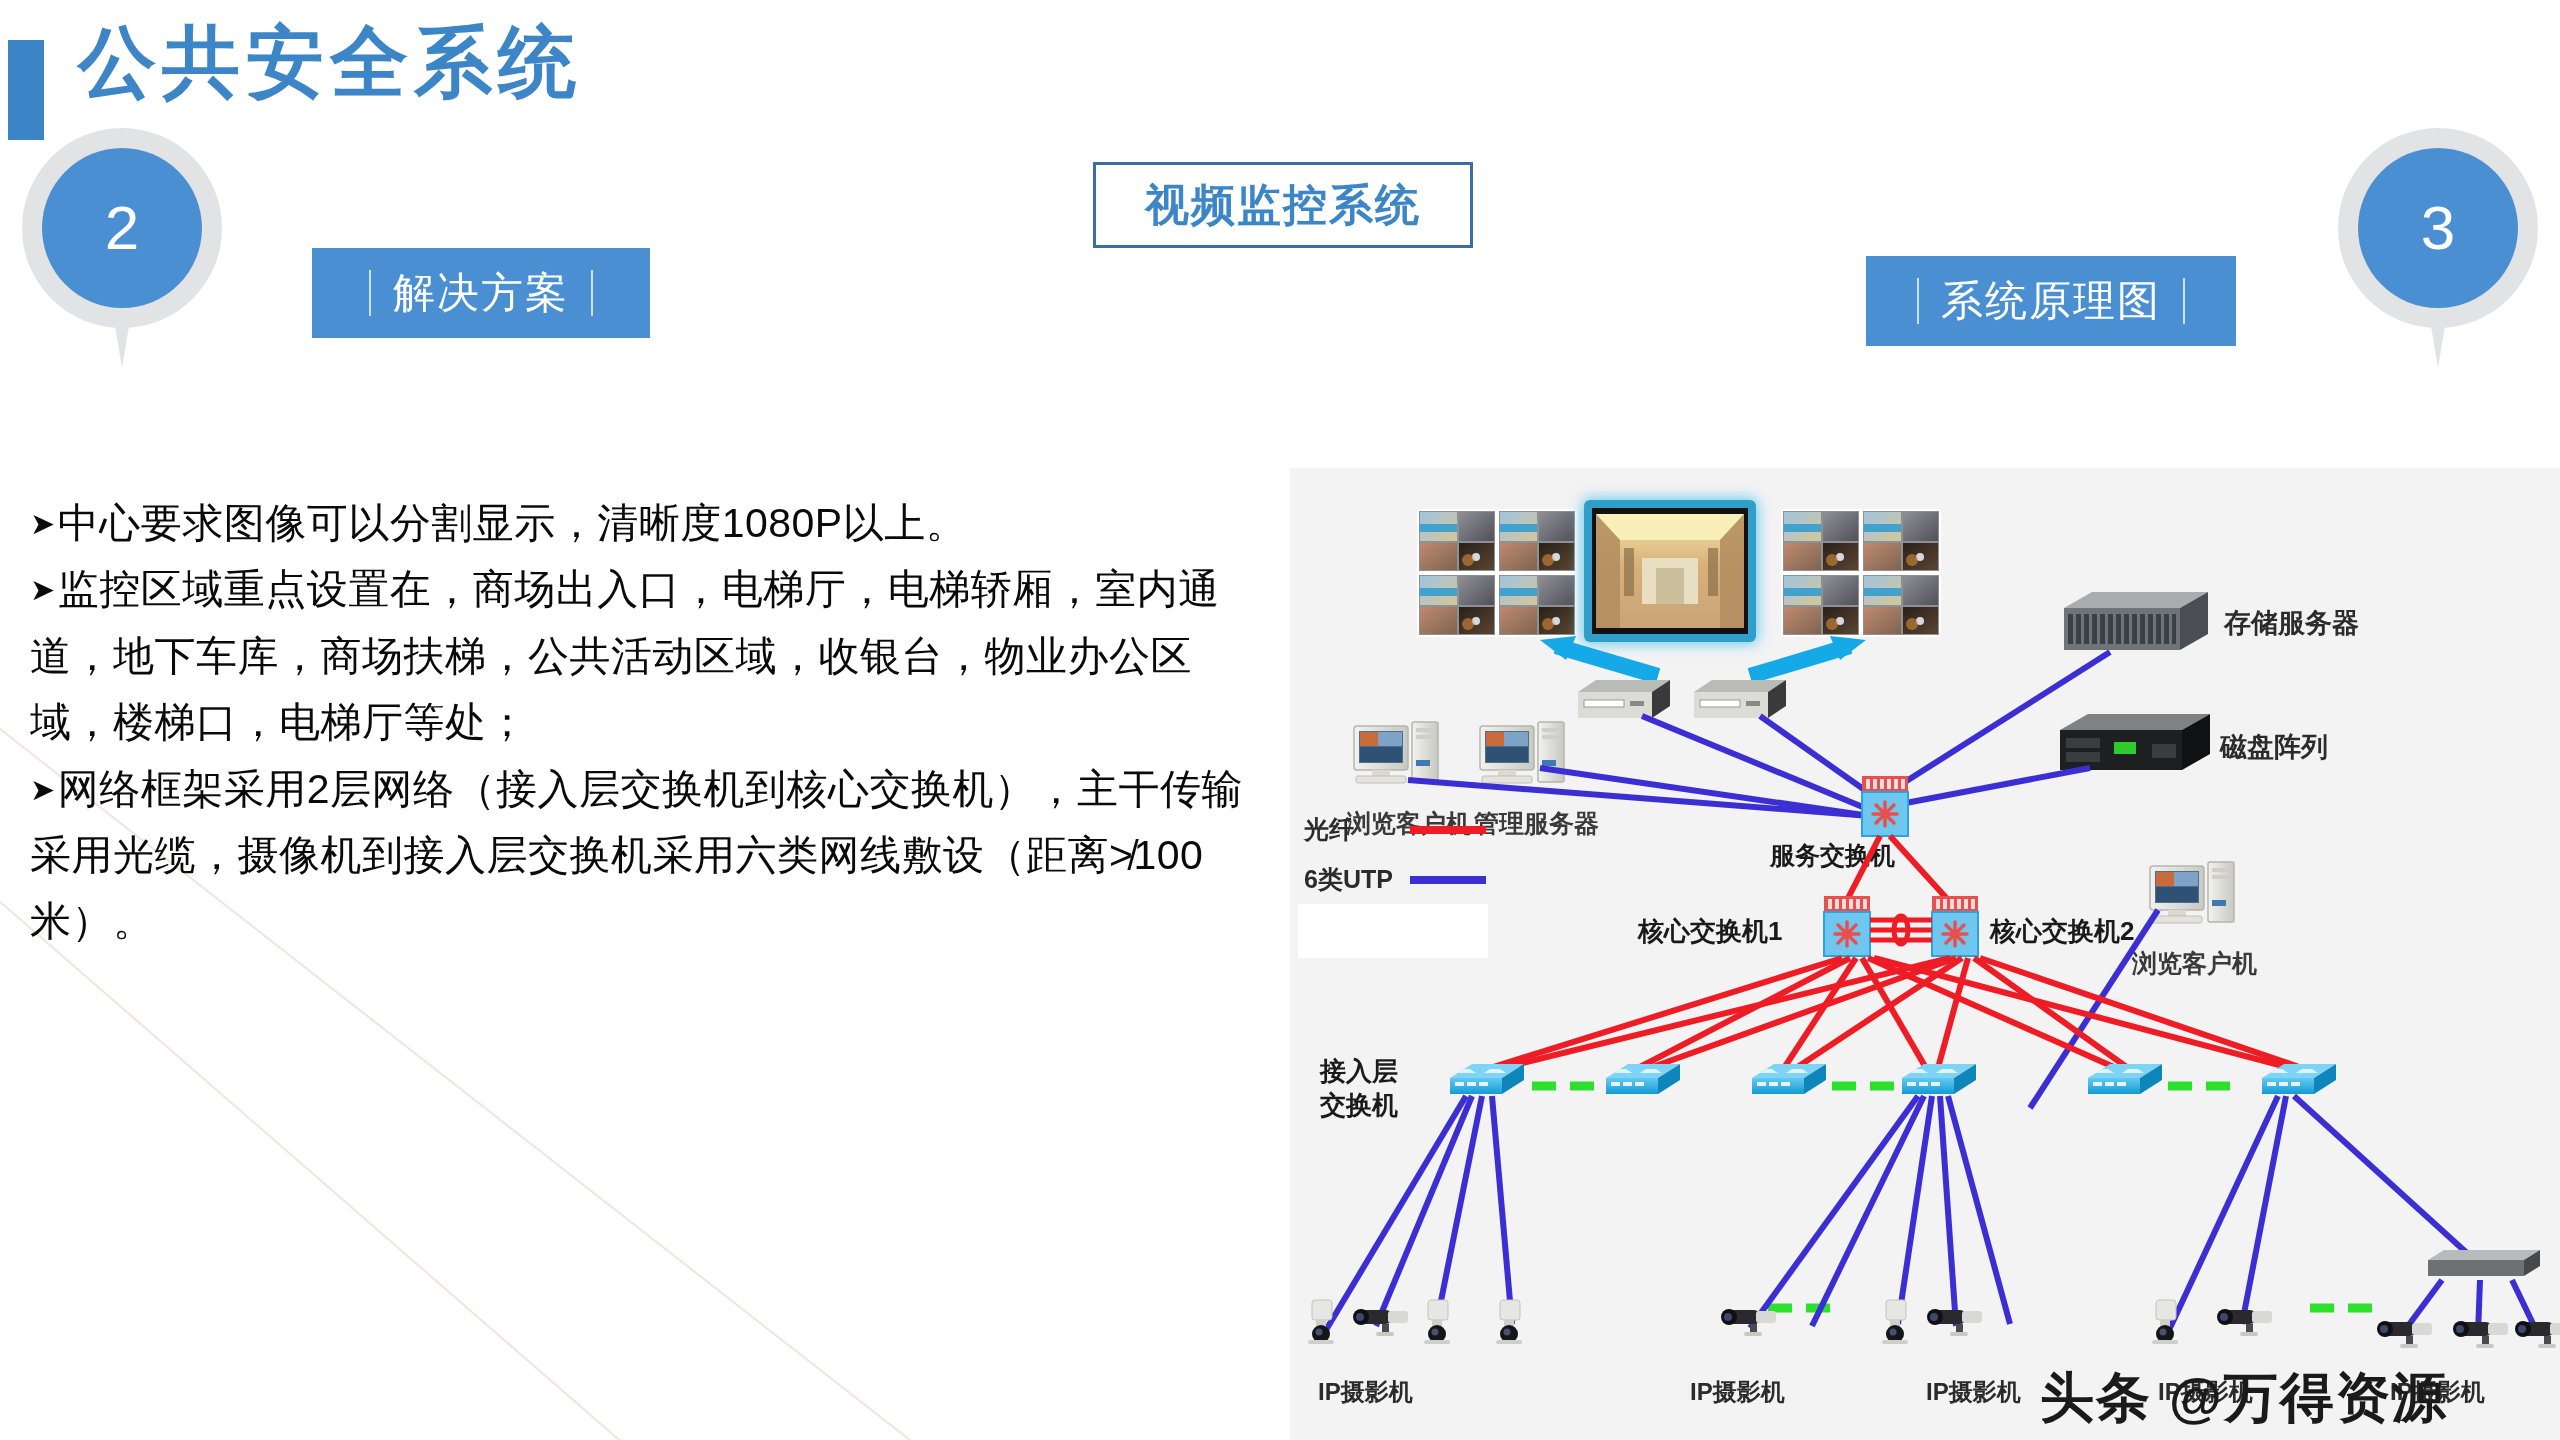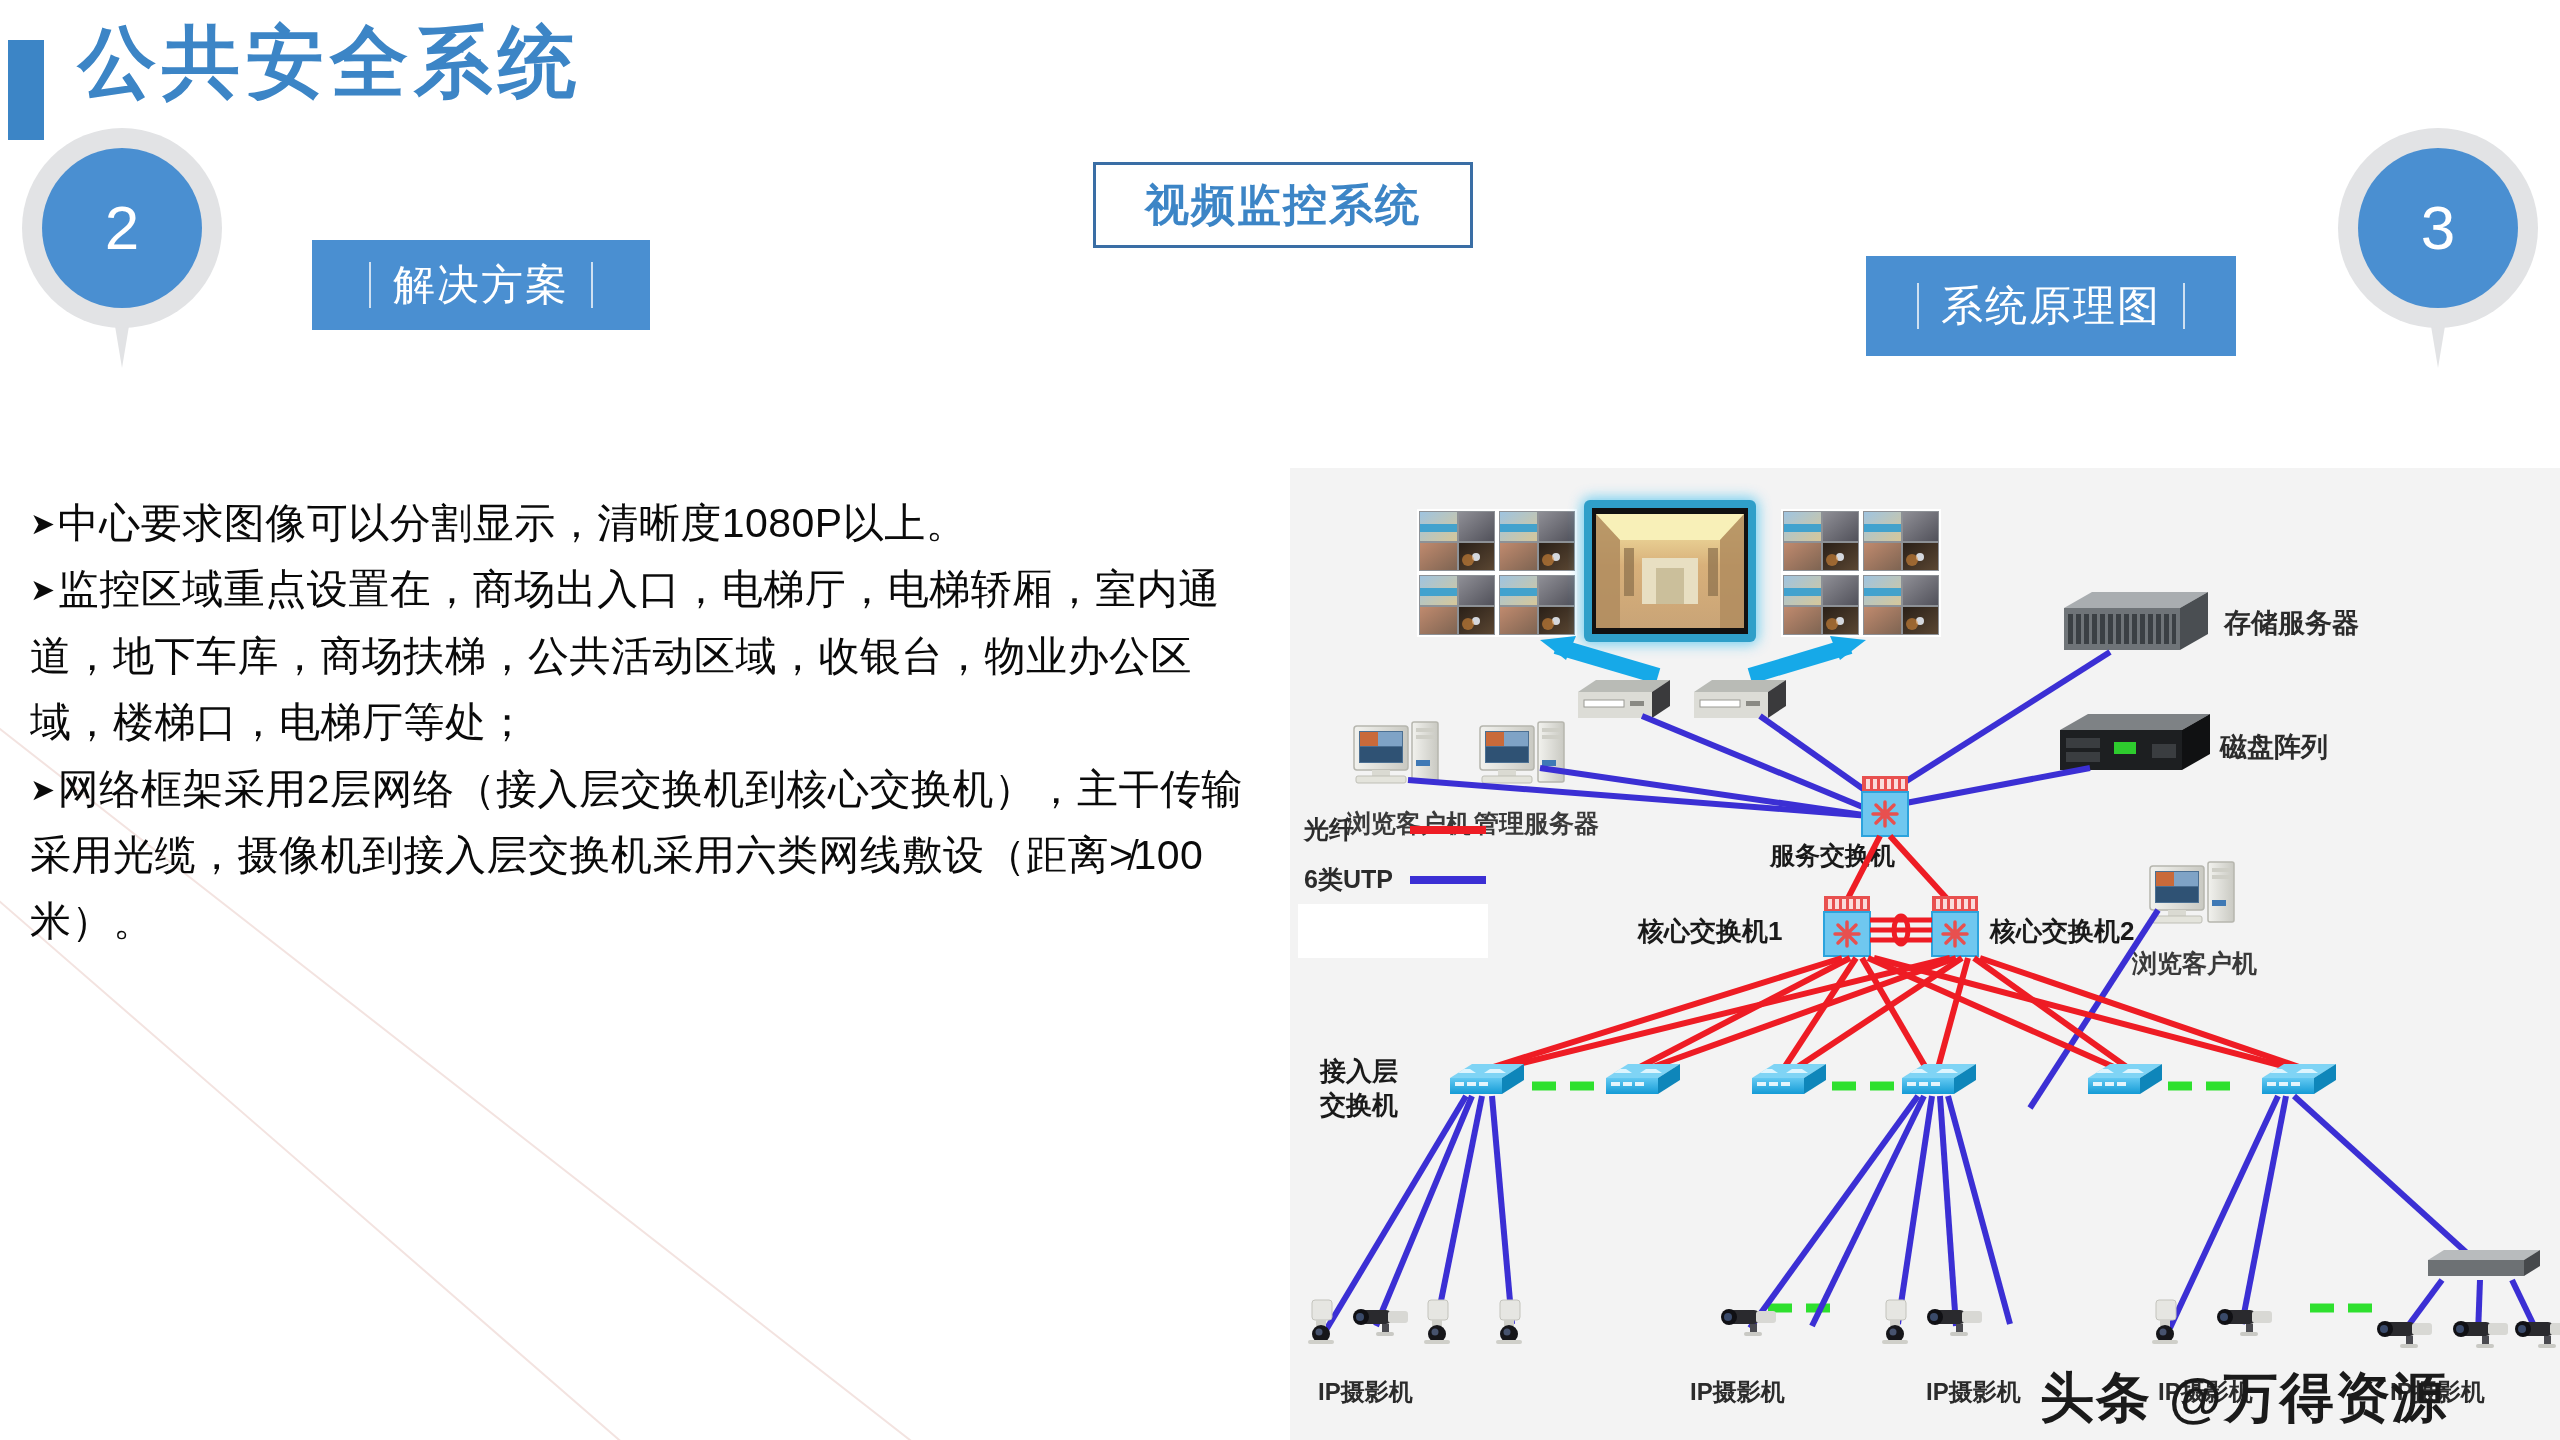--- a/index.html
+++ b/index.html
@@ -79,22 +79,22 @@
     gap: 22px;
     padding: 0 18px;
   }
   .tab-btn .bar {
     width: 2px; height: 46px; background: #cfe0f1;
   }
   .tab-btn .label {
     color: #ffffff; font-size: 42px; white-space: nowrap;
     letter-spacing: 2px;
   }
-  .tab-solution { left: 312px;  top: 240px; width: 338px; height: 90px; }
-  .tab-schema   { left: 1866px; top: 256px; width: 370px; height: 100px; }
+  .tab-solution { left: 312px;  top: 248px; width: 338px; height: 90px; }
+  .tab-schema   { left: 1866px; top: 256px; width: 370px; height: 90px; }
 
   
   .boxed-title {
     position: absolute; left: 1073px; top: 162px;
     width: 380px; height: 86px;
     border: 3px solid #3a6ea5;
     background: #ffffff;
     display: flex; align-items: center; justify-content: center; margin-left: 20px;
   }
   .boxed-title .label {

